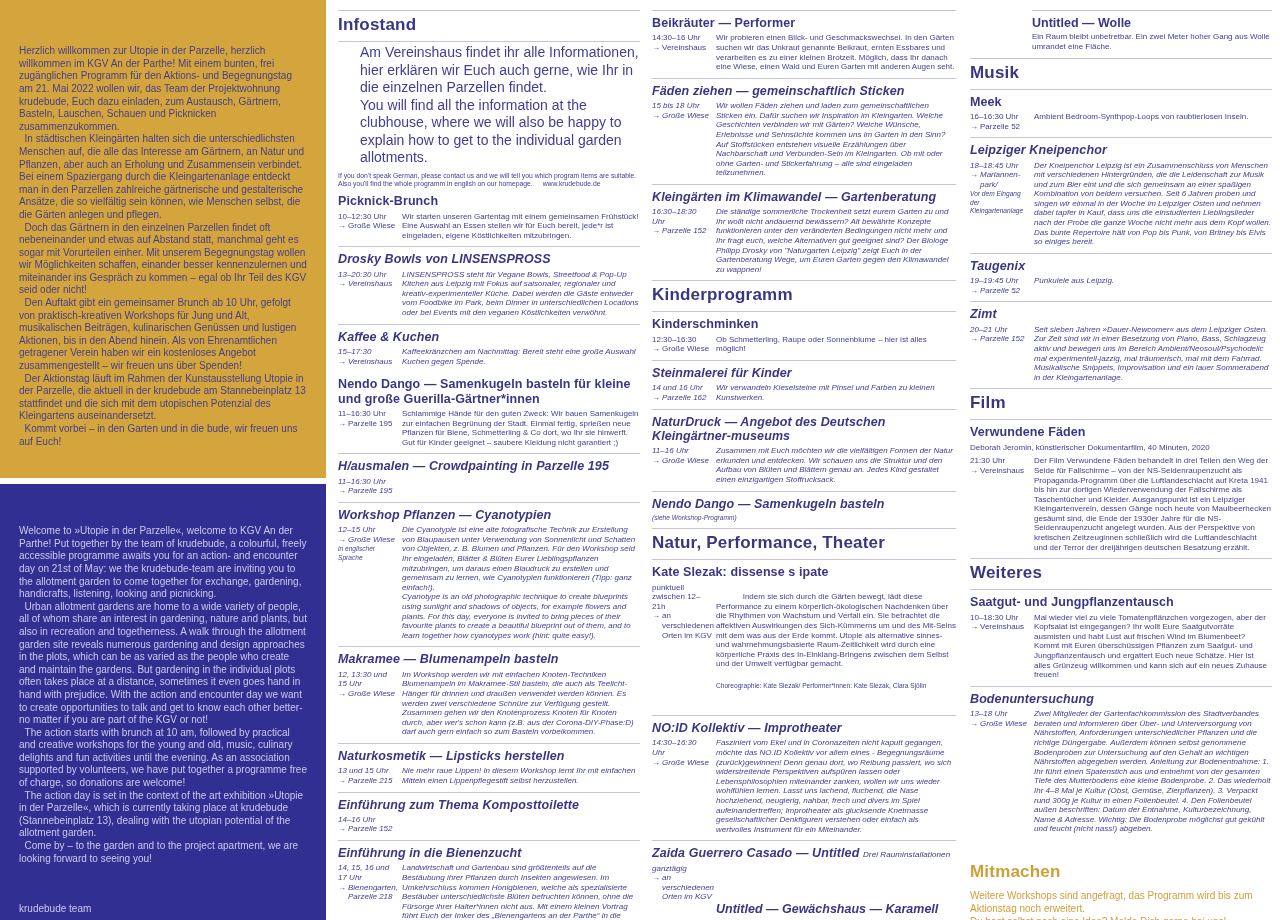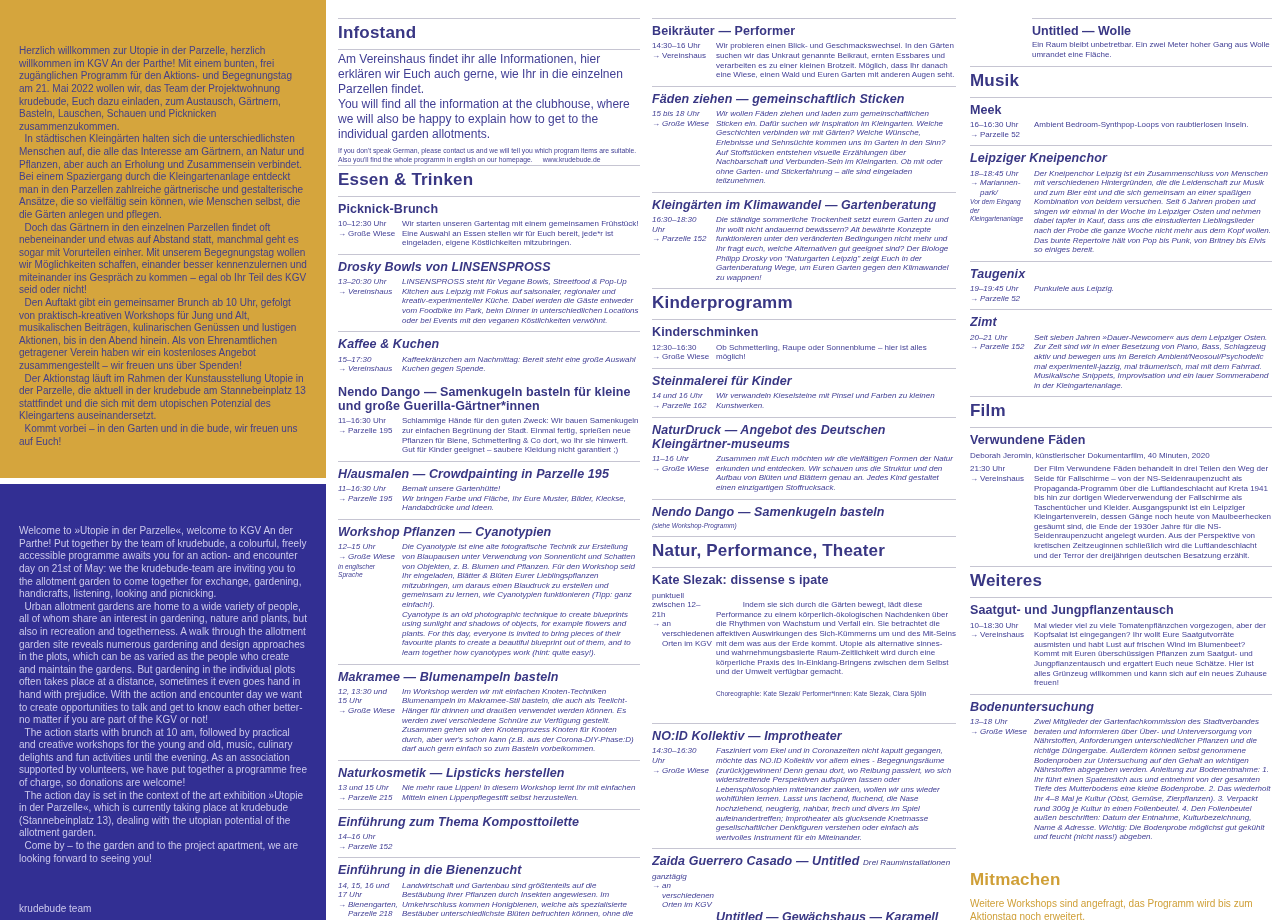--- a/index.html
+++ b/index.html
@@ -17,21 +17,21 @@
     padding:20px 19px 0 19px;font-size:10px;line-height:1.26;
     white-space:pre-wrap;overflow:hidden;margin-bottom:6px;
   }
   .block-blue{
     background:#322f93;color:#ccc9ec;flex:1;
     padding:16px 19px 0 19px;font-size:10px;line-height:1.26;
     white-space:pre-wrap;overflow:hidden;
   }
   .signoff{margin-top:13px;white-space:pre-wrap;}
   
-  .col{overflow:hidden;padding-top:18px;}
+  .col{overflow:hidden;padding-top:10px;}
   .col2{width:302px;margin-left:12px;flex:none;}
   .col3{width:304px;margin-left:12px;flex:none;}
   .col4{width:302px;margin-left:14px;flex:none;margin-right:8px;}
   .h2{
     font-size:17px;font-weight:bold;color:#393784;letter-spacing:.2px;
     padding:4px 0 6px;border-top:1px solid #c6c5d2;border-bottom:1px solid #c6c5d2;
   }
   .event{padding:5px 0 6px;}
   .event + .event{border-top:1px solid #c6c5d2;font-style:italic;}
   .sec .event:first-of-type{border-top:none;}
@@ -41,21 +41,21 @@
   }
   .tsmall{font-size:8px;font-weight:normal;}
   .subtitle{font-size:8px;line-height:1.2;margin:0 0 4px 0;}
   .row{display:flex;}
   .meta{width:58px;flex:none;padding-right:6px;font-size:8px;line-height:1.2;}
   .loc{display:flex;}
   .arr{flex:none;margin-right:2px;}
   .meta-note{font-size:6.6px;line-height:1.25;margin-top:1px;}
   .desc{flex:1;font-size:8px;line-height:1.2;white-space:pre-wrap;}
   .credit{font-size:6.6px;line-height:1.25;margin-top:3px;}
-  .infobody{font-size:12px;line-height:1.25;white-space:pre-wrap;padding:2px 0 0 0;}
+  .infobody{font-size:14px;line-height:1.25;white-space:pre-wrap;padding:2px 0 0 0;margin-left:22px;}
   .smallprint{font-size:6.8px;line-height:1.3;margin-top:5px;}
   .smallprint .url{margin-left:8px;}
   .subevent{margin-bottom:8px;}
   .subevent:last-child{margin-bottom:0;}
   .h4{font-size:12.5px;font-weight:bold;color:#393784;line-height:1.15;margin:0 0 2px 0;}
   .cont-block{
     margin-left:62px;border-top:1px solid #c6c5d2;padding:5px 0 6px;
   }
   .first-rule{border-top:1px solid #c6c5d2;}
   
@@ -94,21 +94,20 @@
       <div class="h2">Infostand</div>
       <div class="infobody">Am Vereinshaus findet ihr alle Informationen, hier erklären wir Euch auch gerne, wie Ihr in die einzelnen Parzellen findet.
 You will find all the information at the clubhouse, where we will also be happy to explain how to get to the individual garden allotments.</div>
       <div class="smallprint">
         <span>If you don't speak German, please contact us and we will tell you which program items are suitable. Also you'll find the whole programm in english on our homepage.</span>
         <span class="url">www.krudebude.de</span>
       </div>
     </div>
 
     <div class="sec">
-      <div class="h2">Essen &amp; Trinken</div>
 
       <div class="event">
         <div class="etitle">Picknick-Brunch</div>
         <div class="row">
           <div class="meta">
             <div class="time">10–12:30 Uhr</div>
             <div class="loc">
                 <span class="arr">→</span>
                 <span>Große Wiese</span>
               </div>
@@ -165,22 +164,20 @@
       <div class="event">
         <div class="etitle">H/ausmalen — Crowdpainting in  Parzelle 195</div>
         <div class="row">
           <div class="meta">
             <div class="time">11–16:30 Uhr</div>
             <div class="loc">
                 <span class="arr">→</span>
                 <span>Parzelle 195</span>
               </div>
           </div>
-          <div class="desc">Bemalt unsere Gartenhütte!
-Wir bringen Farbe und Fläche, Ihr Eure Muster, Bilder, Kleckse, Handabdrücke und Ideen.</div>
         </div>
       </div>
 
       <div class="event">
         <div class="etitle">Workshop Pflanzen — Cyanotypien</div>
         <div class="row">
           <div class="meta">
             <div class="time">12–15 Uhr</div>
             <div class="loc">
                 <span class="arr">→</span>

